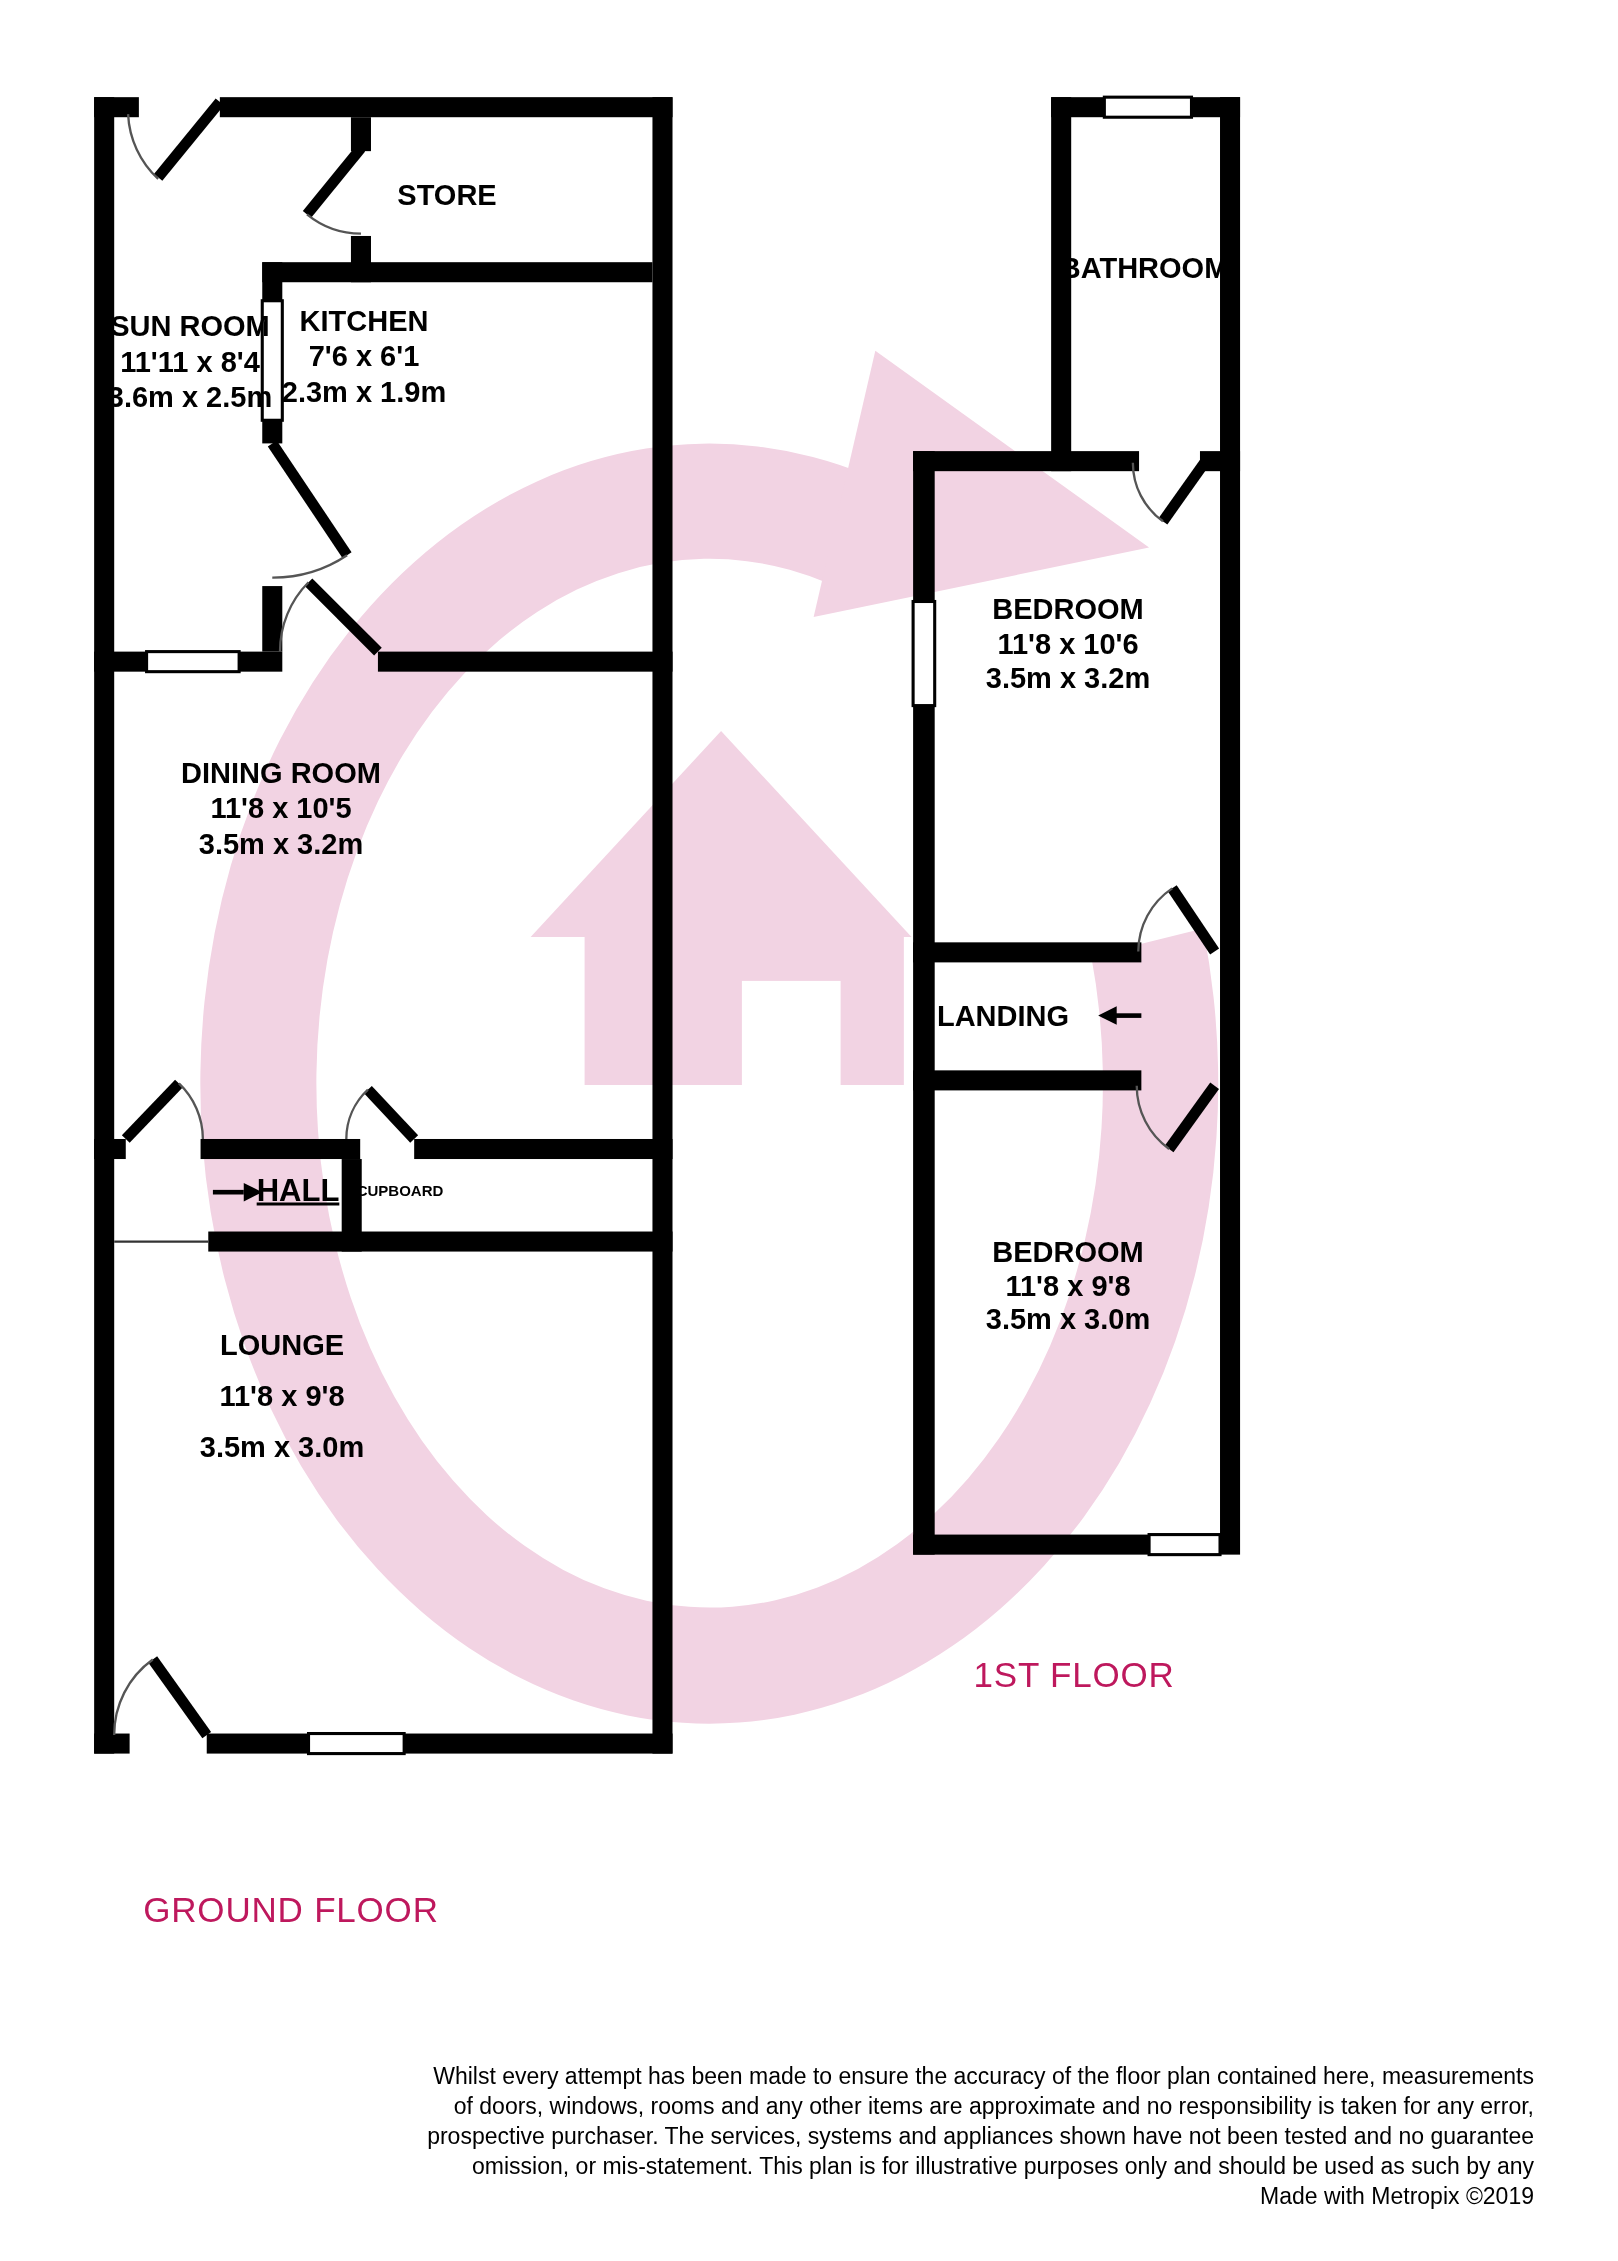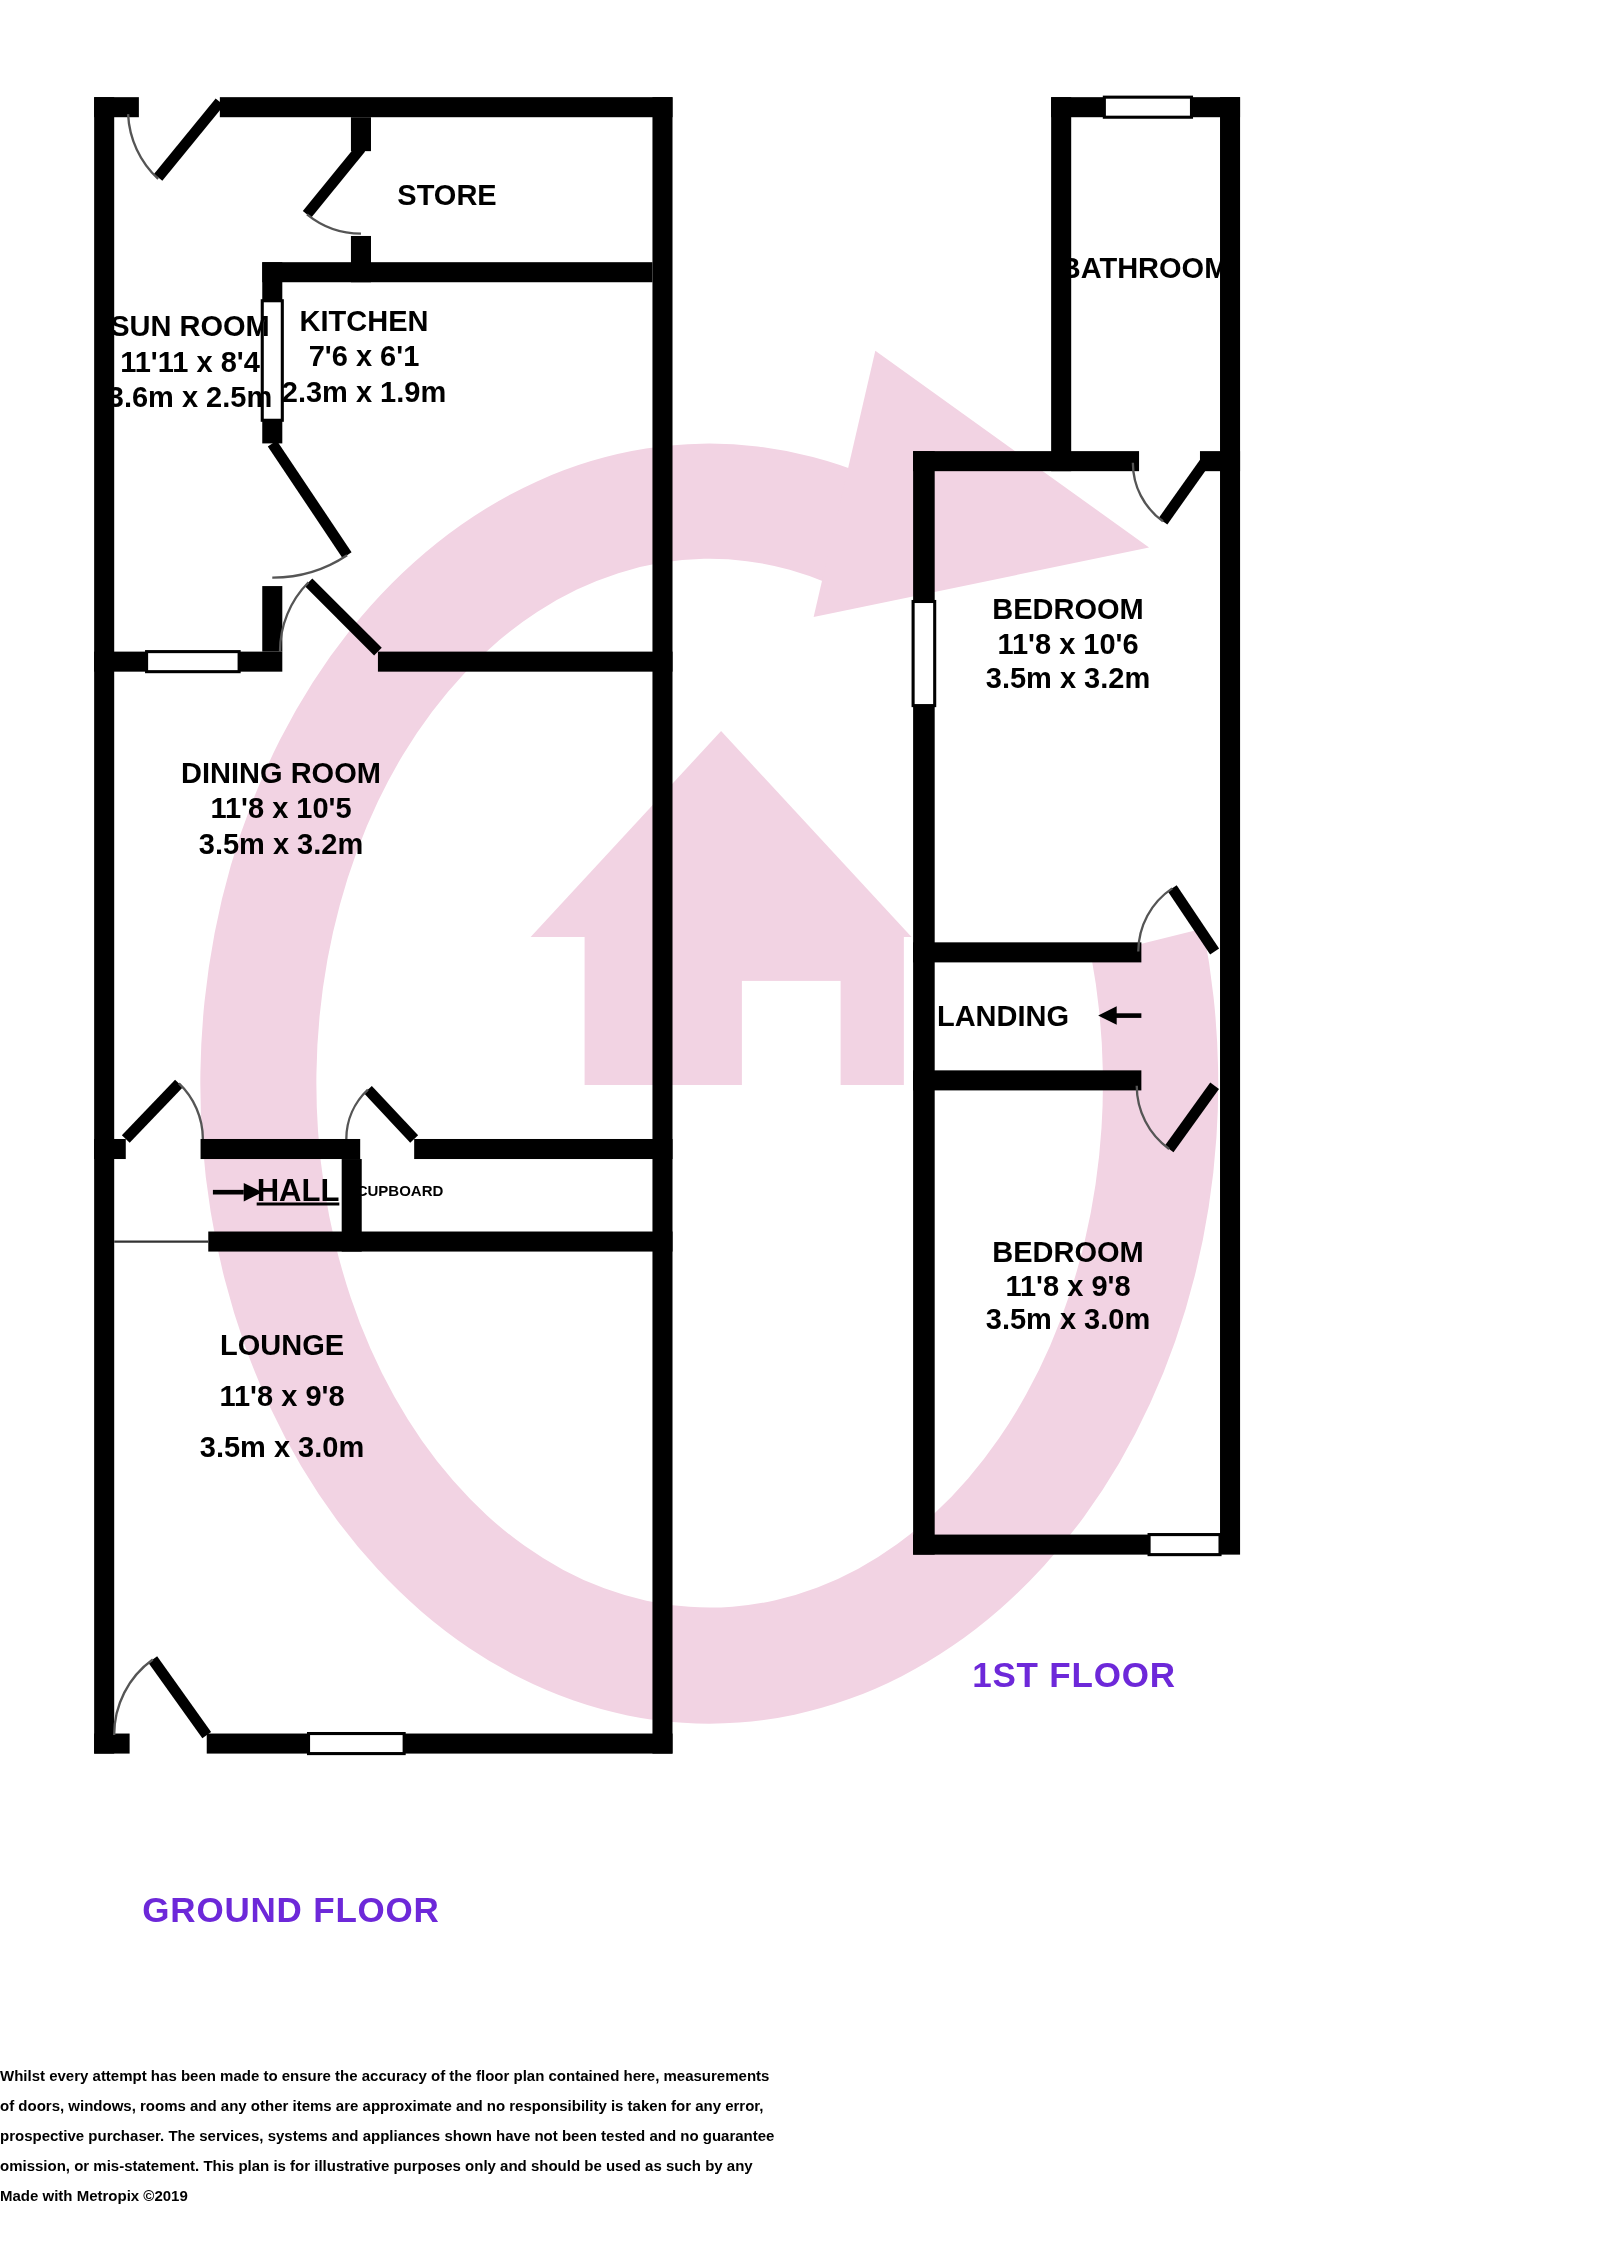--- a/index.html
+++ b/index.html
@@ -3,24 +3,24 @@
 <meta charset="utf-8">
 <style>
   html,body{margin:0;padding:0;background:#ffffff;}
   #page{position:relative;width:1534px;height:2261px;background:#ffffff;overflow:hidden;
         font-family:"Liberation Sans",sans-serif;color:#000;}
   #plan-svg{position:absolute;left:0;top:0;width:1618px;height:2261px;}
   .lbl{position:absolute;transform:translate(-50%,-50%);font-weight:bold;font-size:29px;
        line-height:1;white-space:nowrap;color:#000;}
   .lbl.small{font-size:15px;font-weight:600;}
   .lbl.hall{font-size:31px;text-decoration:underline;}
-  .floor-title{position:absolute;transform:translate(-50%,-50%);font-size:35px;font-weight:700;
-       letter-spacing:0.8px;white-space:nowrap;color:#6d28d9;}
-  .disclaimer{position:absolute;left:0;right:0;top:2061px;text-align:left;
-       font-size:15px;line-height:30px;font-weight:700;color:#000;}
+  .floor-title{position:absolute;transform:translate(-50%,-50%);font-size:35px;font-weight:400;
+       letter-spacing:0.8px;white-space:nowrap;color:#be185d;}
+  .disclaimer{position:absolute;left:0;right:0;top:2061px;text-align:right;
+       font-size:23px;line-height:30px;font-weight:400;color:#000;}
 </style>
 </head>
 <body>
 
 <div id="page">
 
   <svg id="plan-svg" viewBox="0 0 2098 2932" xmlns="http://www.w3.org/2000/svg">
 
     <g fill="#F2D3E3" stroke="none">
 

